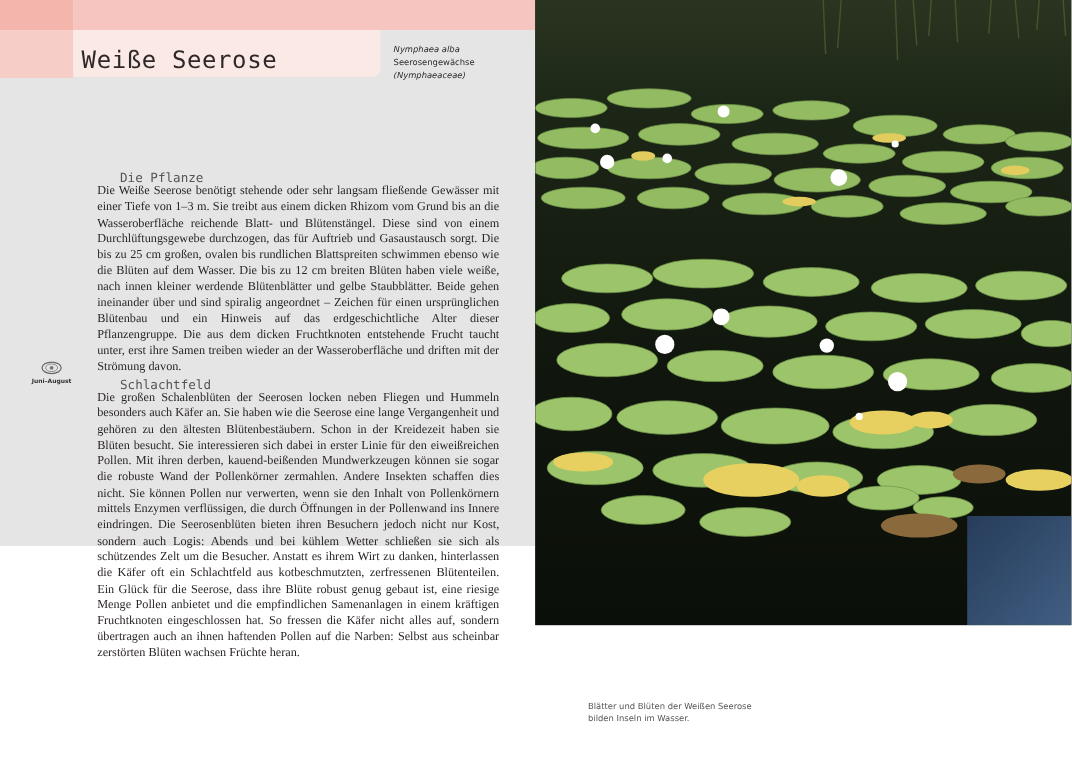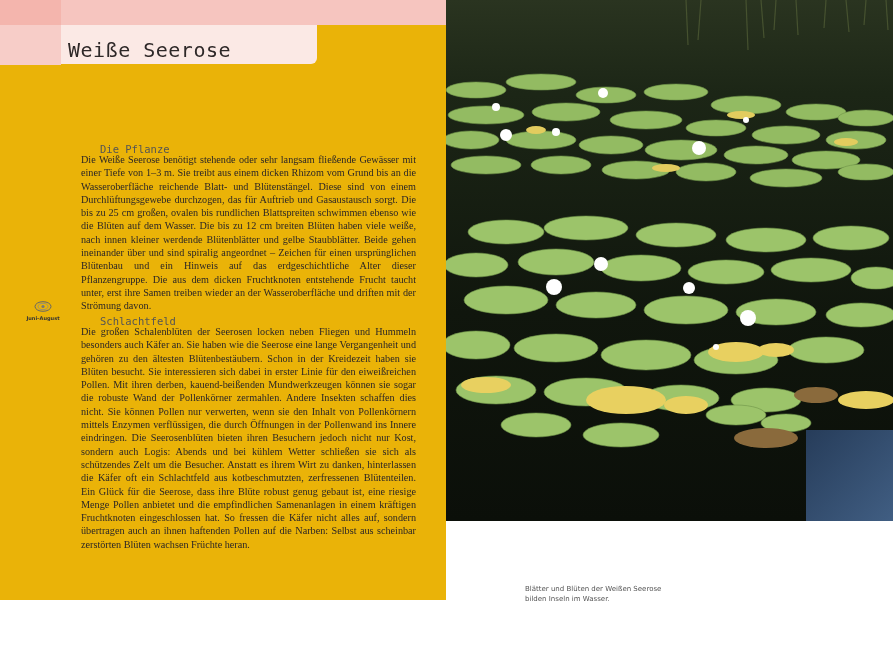--- a/index.html
+++ b/index.html
@@ -2,21 +2,21 @@
 <html><head>
 <meta charset="utf-8">
 <style>
   html, body { margin: 0; padding: 0; }
   body {
     width: 893px; height: 648px; position: relative; overflow: hidden;
     background: #ffffff;
     font-family: "Liberation Serif", serif;
     color: #2b2626;
   }
-  .left-page { position: absolute; left: 0; top: 0; width: 446px; height: 600px; background: #eab308; }
+  .left-page { position: absolute; left: 0; top: 0; width: 446px; height: 455px; background: #e5e5e5; }
   .right-page { position: absolute; left: 446px; top: 0; width: 447px; height: 648px; background: #fff; }
 
   
   .hdr-corner { position: absolute; left: 0; top: 0; width: 61px; height: 25px; background: #f4b5ad; }
   .hdr-band { position: absolute; left: 61px; top: 0; width: 385px; height: 25px; background: #f6c5bf; }
   .hdr-leftblock { position: absolute; left: 0; top: 25px; width: 61px; height: 40px; background: #f7cdc8; }
   .hdr-title-block {
     position: absolute; left: 61px; top: 25px; width: 256px; height: 39px;
     background: #fbe9e5; border-bottom-right-radius: 6px;
   }
@@ -56,33 +56,38 @@
   .page-num.left { left: 25px; }
   .page-num.right { right: 25px; }
 
   .photo {
     position: absolute; left: 0; top: 0; width: 447px; height: 521px; overflow: hidden;
     background: #131a10;
   }
   .photo svg { display: block; }
   .caption {
     position: absolute; left: 44px; top: 584px; width: 200px;
-    font-family: "DejaVu Sans", sans-serif; font-size: 7px; line-height: 10px; color: #555; margin-left: 35px;
+    font-family: "DejaVu Sans", sans-serif; font-size: 7px; line-height: 10px; color: #555;
   }
 </style>
 </head>
 <body>
 
 <div class="left-page">
   <div class="hdr-corner"></div>
   <div class="hdr-band"></div>
   <div class="hdr-leftblock"></div>
   <div class="hdr-title-block"></div>
   <h1 class="page-title">Weiße Seerose</h1>
 
+  <div class="taxonomy">
+    <div class="it">Nymphaea alba</div>
+    <div>Seerosengewächse</div>
+    <div class="it">(Nymphaeaceae)</div>
+  </div>
 
   <h2 class="section-head" style="top:127px;">Die Pflanze</h2>
   <p class="body-text" style="top:141px;">Die Weiße Seerose benötigt stehende oder sehr langsam fließende Gewässer mit einer Tiefe von 1–3 m. Sie treibt aus einem dicken Rhizom vom Grund bis an die Wasser­oberfläche reichende Blatt- und Blütenstängel. Diese sind von einem Durchlüftungsge­webe durchzogen, das für Auftrieb und Gasaustausch sorgt. Die bis zu 25 cm großen, ovalen bis rundlichen Blattspreiten schwimmen ebenso wie die Blüten auf dem Wasser. Die bis zu 12 cm breiten Blüten haben viele weiße, nach innen kleiner werdende Blü­tenblätter und gelbe Staubblätter. Beide gehen ineinander über und sind spiralig ange­ordnet – Zeichen für einen ursprünglichen Blütenbau und ein Hinweis auf das erd­geschichtliche Alter dieser Pflanzengruppe. Die aus dem dicken Fruchtknoten entstehende Frucht taucht unter, erst ihre Samen treiben wieder an der Wasseroberfläche und driften mit der Strömung davon.</p>
 
   <div class="marker">
     <svg class="eye-icon" viewBox="0 0 18 11">
       <ellipse cx="9" cy="5.5" rx="8" ry="4.8" fill="none" stroke="#666" stroke-width="1"></ellipse>
       <ellipse cx="9" cy="5.5" rx="5" ry="3.2" fill="none" stroke="#888" stroke-width="0.8"></ellipse>
       <circle cx="9" cy="5.5" r="1.6" fill="#777"></circle>
     </svg>

